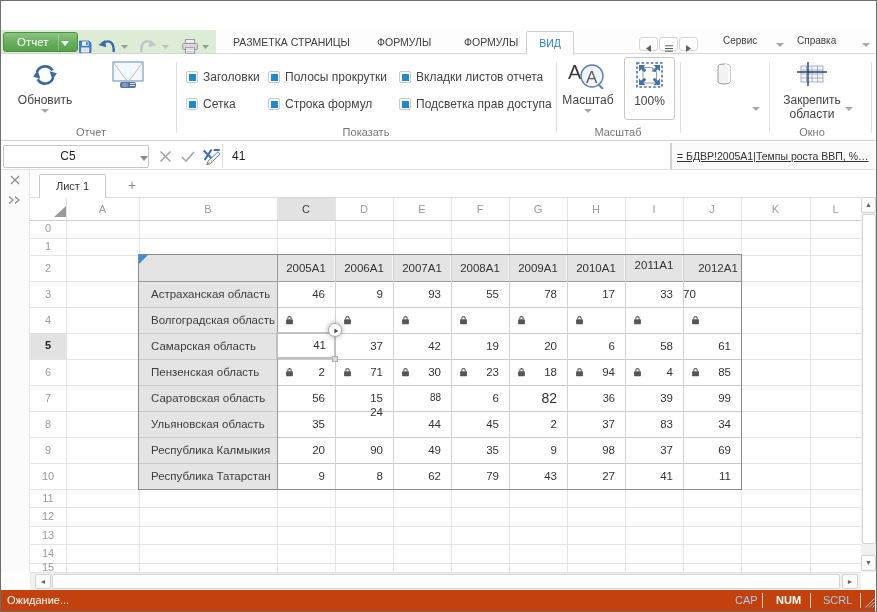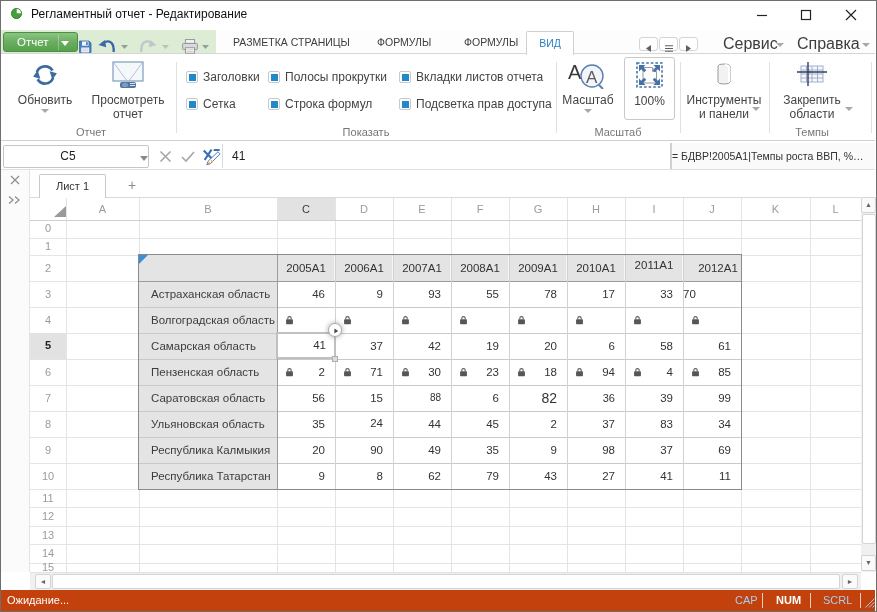--- a/index.html
+++ b/index.html
@@ -15,39 +15,39 @@
 
 
 #tabrow { position:absolute; left:0; top:30px; width:875px; height:24px; background:#fdfdfd; border-bottom:1px solid #d6d6d6; }
 #qat { position:absolute; left:0; top:0px; width:216px; height:23px; background:#ddecd5; }
 #btnOtchet { position:absolute; left:3px; top:2px; width:75px; height:20px; border:1px solid #4c9143; border-radius:3px; background:linear-gradient(#8cc483,#6cb062 45%,#56a04c); color:#fff; font-size:11.5px; }
 #btnOtchet .lbl { position:absolute; left:13px; top:3px; }
 #btnOtchet .sep { position:absolute; left:54px; top:2px; width:1px; height:15px; background:rgba(255,255,255,0.3); }
 .tablbl { position:absolute; top:6px; font-size:10.5px; color:#3d3d3d; }
 #tabVid { position:absolute; left:526px; top:1px; width:48px; height:24px; background:#fff; border:1px solid #d0d0d0; border-bottom:none; border-radius:2px 2px 0 0; color:#2b7fc3; font-size:10.5px; text-align:center; padding-top:5px; z-index:3; }
 .navbtn { position:absolute; top:7px; width:19px; height:14px; border:1px solid #d4d4d4; border-radius:3px; background:#fff; text-align:center; }
-.menu { position:absolute; top:5px; font-size:16px; color:#3d3d3d; }
+.menu { position:absolute; top:5px; font-size:10px; color:#3d3d3d; }
 
 
 #ribbon { position:absolute; left:0; top:54px; width:875px; height:87px; background:#fff; border-bottom:1px solid #d0d0d0; }
 .gsep { position:absolute; top:8px; width:1px; height:71px; background:#e0e0e0; }
 .glabel { position:absolute; top:72px; font-size:11px; color:#767676; width:120px; text-align:center; }
 .rtext { position:absolute; font-size:12px; color:#444; text-align:center; }
 .ddt { position:absolute; width:0; height:0; border-left:4px solid transparent; border-right:4px solid transparent; border-top:4px solid #a8a8a8; }
 .cb { position:absolute; width:12px; height:12px; border:1px solid #c9c9c9; border-radius:2px; background:#fff; }
 .cb i { position:absolute; left:1.5px; top:1.5px; width:7px; height:7px; background:#2289c8; display:block; }
 .cblbl { position:absolute; font-size:12px; color:#444; }
 #btn100 { position:absolute; left:624px; top:3px; width:51px; height:63px; border:1px solid #c9c9c9; border-radius:3px; background:#fff; }
 
 
 #fbar { position:absolute; left:0; top:141px; width:875px; height:29px; background:#fff; border-bottom:1px solid #e0e0e0; }
 #namebox { position:absolute; left:3px; top:4px; width:146px; height:23px; border:1px solid #c5c5c5; border-radius:2px; background:#fff; font-size:12px; color:#222; text-align:center; line-height:21px; }
 #nbdd { position:absolute; left:136px; top:10px; }
 #finput { position:absolute; left:222px; top:3px; width:446px; height:24px; border-left:1px solid #d9d9d9; font-size:12px; color:#222; line-height:24px; padding-left:9px; }
-#fhint { position:absolute; left:670px; top:2px; width:205px; height:26px; border-left:2px solid #d0d0d0; background:#fafafa; font-size:10.5px; color:#333; line-height:26px; white-space:nowrap; overflow:hidden; }
+#fhint { position:absolute; left:670px; top:2px; width:205px; height:26px; border-left:2px solid #d0d0d0; background:#fafafa; font-size:10.5px; color:#333; line-height:26px; padding-left:5px; white-space:nowrap; overflow:hidden;text-decoration:underline; }
 
 
 #sheetstrip { position:absolute; left:0; top:170px; width:875px; height:28px; background:#fff; }
 #sheetline { position:absolute; left:30px; top:27px; width:845px; height:1px; background:#d9d9d9; }
 #sheettab { position:absolute; left:39px; top:4px; width:67px; height:24px; background:#fff; border:1px solid #c9c9c9; border-bottom:none; border-radius:2px 2px 0 0; font-size:11px; color:#333; text-align:center; padding-top:5px; z-index:2; }
 
 
 #sidestrip { position:absolute; left:0; top:170px; width:30px; height:402px; background:#fbfbfb; border-right:1px solid #e4e4e4; }
 
 
@@ -66,37 +66,20 @@
 
 
 #status { position:absolute; left:0; top:590px; width:875px; height:21px; background:#c2410c; color:#fff; font-size:12px; }
 #status .dim { color:#a9cde9; }
 #status .sep { position:absolute; top:3px; width:1px; height:15px; background:rgba(255,255,255,0.75); }
 </style>
 </head>
 <body>
 <div id="win">
 
-  <div id="title">
-    <svg id="appicon" viewBox="0 0 12 12">
-        <circle cx="6" cy="6" r="5.6" fill="#44a03a"></circle>
-        <circle cx="6" cy="6" r="5.6" fill="none" stroke="#2f7f2c" stroke-width="0.9"></circle>
-        <path d="M6.3 5.7 L6.3 1 A4.7 4.7 0 0 1 11 5.7 Z" fill="#fdfdfd"></path>
-      </svg>
-    <div id="titletext">Регламентный отчет - Редактирование</div>
-    <svg class="winbtn" style="left:752px" viewBox="0 0 20 20">
-        <path d="M5 10.5 H15" stroke="#222" stroke-width="1.2"></path>
-      </svg>
-    <svg class="winbtn" style="left:796px" viewBox="0 0 20 20">
-        <rect x="5.5" y="5.5" width="9" height="9" fill="none" stroke="#222" stroke-width="1.2"></rect>
-      </svg>
-    <svg class="winbtn" style="left:841px" viewBox="0 0 20 20">
-        <path d="M5 5 L15 15 M15 5 L5 15" stroke="#222" stroke-width="1.2"></path>
-      </svg>
-  </div>
 
   <div id="tabrow">
     <div id="qat">
       <div id="btnOtchet">
           <span class="lbl">Отчет</span>
           <span class="sep"></span>
         <svg style="position:absolute;left:57px;top:8px" width="8" height="5" viewBox="0 0 8 5">
             <path d="M0 0 L8 0 L4 5 Z" fill="#fff"></path>
           </svg>
       </div>
@@ -160,21 +143,20 @@
       </svg>
     <div class="rtext" style="left:10px;top:39px;width:70px">Обновить</div>
     <div class="ddt" style="left:41px;top:55px"></div>
     <svg style="position:absolute;left:112px;top:7px" width="32" height="29" viewBox="0 0 32 29">
         <rect x="1" y="1" width="30" height="19" fill="#f4f8fb" stroke="#7d9cbd" stroke-width="1.2"></rect>
         <path d="M2 2 L15 20 M30 2 L17 20" stroke="#9db8d2" stroke-width="0.8" fill="none"></path>
         <rect x="8" y="21" width="16" height="6" rx="2" fill="#51759e"></rect>
         <ellipse cx="13" cy="24" rx="3" ry="2.2" fill="#7d9cbd"></ellipse>
         <path d="M18 22.5 h5 M18 24.5 h5" stroke="#e8eef5" stroke-width="0.9"></path>
       </svg>
-    <div class="rtext" style="left:84px;top:39px;width:88px">Просмотреть отчет</div>
     <div class="glabel" style="left:31px">Отчет</div>
     <div class="gsep" style="left:176px"></div>
 
     <div class="cb" style="left:186px;top:17px">
         <i></i>
       </div>
       <div class="cblbl" style="left:203px;top:16px">Заголовки</div>
     <div class="cb" style="left:186px;top:44px">
         <i></i>
       </div>
@@ -218,33 +200,32 @@
         </svg>
       <div class="rtext" style="left:0;top:36px;width:49px">100%</div>
     </div>
     <div class="glabel" style="left:558px">Масштаб</div>
     <div class="gsep" style="left:680px"></div>
 
     <svg style="position:absolute;left:716px;top:9px" width="16" height="22" viewBox="0 0 16 22">
         <path d="M2 3 Q2 1 8 1 Q14 1 14 3 L14 19 Q14 21 8 21 Q2 21 2 19 Z" fill="#f2f2f2" stroke="#9a9a9a" stroke-width="1"></path>
         <path d="M9 2 Q13 2.5 13 4 L13 19" fill="none" stroke="#fff" stroke-width="2"></path>
       </svg>
-    <div class="rtext" style="left:680px;top:39px;width:88px">Инструменты<br>и панели</div>
     <div class="ddt" style="left:752px;top:53px"></div>
     <div class="gsep" style="left:769px"></div>
 
     <svg style="position:absolute;left:797px;top:8px" width="30" height="24" viewBox="0 0 30 24">
         <rect x="4" y="4" width="22" height="16" fill="#f8f8f8" stroke="#9db0cc" stroke-width="1"></rect>
         <path d="M4 8 H26 M4 12 H26 M4 16 H26 M9.5 4 V20 M15 4 V20 M20.5 4 V20" stroke="#9db0cc" stroke-width="1"></path>
         <rect x="9.5" y="8" width="5.5" height="4" fill="#c9c9c9"></rect>
         <path d="M11 0 V24 M0 10 H30" stroke="#2f3f66" stroke-width="1.4"></path>
       </svg>
     <div class="rtext" style="left:768px;top:39px;width:88px">Закрепить области</div>
     <div class="ddt" style="left:845px;top:53px"></div>
-    <div class="glabel" style="left:752px">Темпы</div>
+    <div class="glabel" style="left:752px">Окно</div>
     <div class="gsep" style="left:871px"></div>
   </div>
 
   <div id="fbar">
     <div id="namebox" style="padding-right:16px">C5<svg id="nbdd" width="8" height="5" viewBox="0 0 8 5">
           <path d="M0 0 L8 0 L4 5 Z" fill="#8a8a8a"></path>
         </svg></div>
     <svg style="position:absolute;left:159px;top:9px" width="13" height="13" viewBox="0 0 13 13">
         <path d="M1.5 1.5 L11.5 11.5 M11.5 1.5 L1.5 11.5" stroke="#a6a6a6" stroke-width="1.6"></path>
       </svg>
@@ -474,21 +455,21 @@
       <div style="position:absolute;left:138px;top:130px;width:48px;height:26px;text-align:right;line-height:26px;font-size:11.5px;color:#333">56</div>
       <div style="position:absolute;left:196px;top:130px;width:48px;height:26px;text-align:right;line-height:26px;font-size:11.5px;color:#333">15</div>
       <div style="position:absolute;left:254px;top:130px;width:48px;height:26px;text-align:right;line-height:26px;font-size:10px;color:#333">88</div>
       <div style="position:absolute;left:312px;top:130px;width:48px;height:26px;text-align:right;line-height:26px;font-size:11.5px;color:#333">6</div>
       <div style="position:absolute;left:370px;top:130px;width:48px;height:26px;text-align:right;line-height:26px;font-size:14px;color:#333">82</div>
       <div style="position:absolute;left:428px;top:130px;width:48px;height:26px;text-align:right;line-height:26px;font-size:11px;color:#333">36</div>
       <div style="position:absolute;left:486px;top:130px;width:48px;height:26px;text-align:right;line-height:26px;font-size:11.5px;color:#333">39</div>
       <div style="position:absolute;left:544px;top:130px;width:48px;height:26px;text-align:right;line-height:26px;font-size:11.5px;color:#333">99</div>
       <div style="position:absolute;left:12px;top:156px;width:126px;height:26px;line-height:26px;font-size:11.5px;color:#3c3c3c;white-space:nowrap">Ульяновская область</div>
       <div style="position:absolute;left:138px;top:156px;width:48px;height:26px;text-align:right;line-height:26px;font-size:11.5px;color:#333">35</div>
-      <div style="position:absolute;left:196px;top:155px;width:48px;height:26px;text-align:right;line-height:26px;font-size:11.5px;color:#333">24</div>
+      <div style="position:absolute;left:196px;top:144px;width:48px;height:26px;text-align:right;line-height:26px;font-size:11.5px;color:#333">24</div>
       <div style="position:absolute;left:254px;top:156px;width:48px;height:26px;text-align:right;line-height:26px;font-size:11.5px;color:#333">44</div>
       <div style="position:absolute;left:312px;top:156px;width:48px;height:26px;text-align:right;line-height:26px;font-size:11.5px;color:#333">45</div>
       <div style="position:absolute;left:370px;top:156px;width:48px;height:26px;text-align:right;line-height:26px;font-size:11.5px;color:#333">2</div>
       <div style="position:absolute;left:428px;top:156px;width:48px;height:26px;text-align:right;line-height:26px;font-size:11.5px;color:#333">37</div>
       <div style="position:absolute;left:486px;top:156px;width:48px;height:26px;text-align:right;line-height:26px;font-size:11.5px;color:#333">83</div>
       <div style="position:absolute;left:544px;top:156px;width:48px;height:26px;text-align:right;line-height:26px;font-size:11.5px;color:#333">34</div>
       <div style="position:absolute;left:12px;top:182px;width:126px;height:26px;line-height:26px;font-size:11.5px;color:#3c3c3c;white-space:nowrap">Республика Калмыкия</div>
       <div style="position:absolute;left:138px;top:182px;width:48px;height:26px;text-align:right;line-height:26px;font-size:11.5px;color:#333">20</div>
       <div style="position:absolute;left:196px;top:182px;width:48px;height:26px;text-align:right;line-height:26px;font-size:11.5px;color:#333">90</div>
       <div style="position:absolute;left:254px;top:182px;width:48px;height:26px;text-align:right;line-height:26px;font-size:11.5px;color:#333">49</div>

